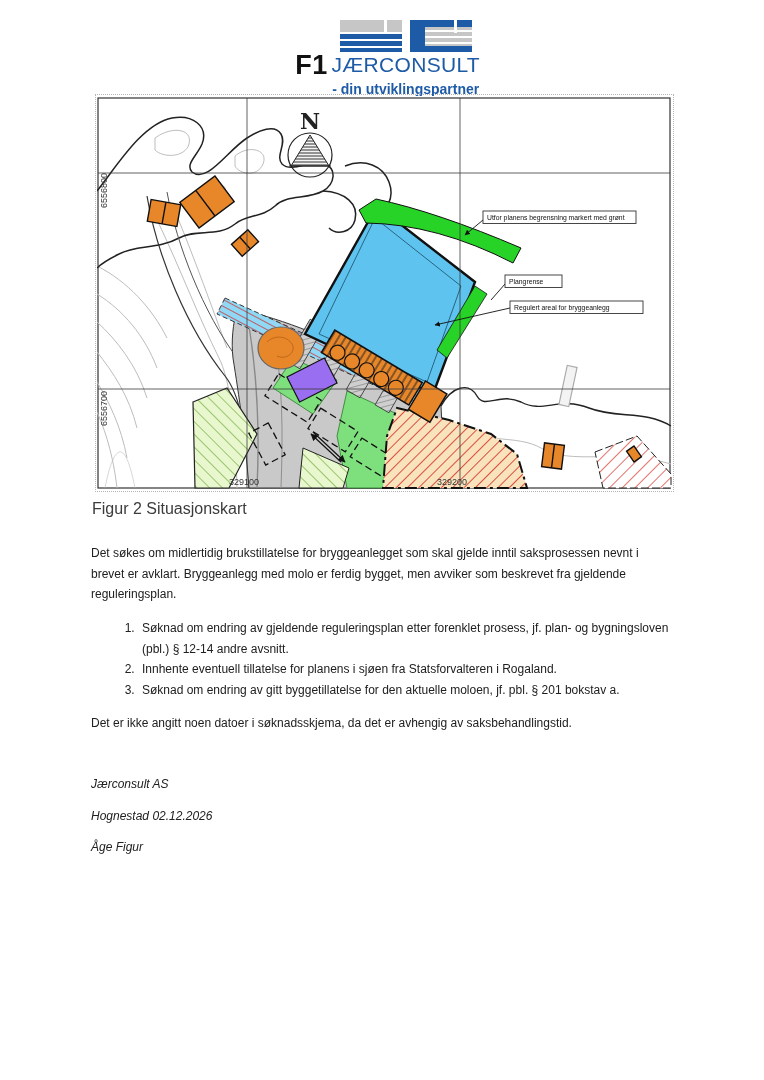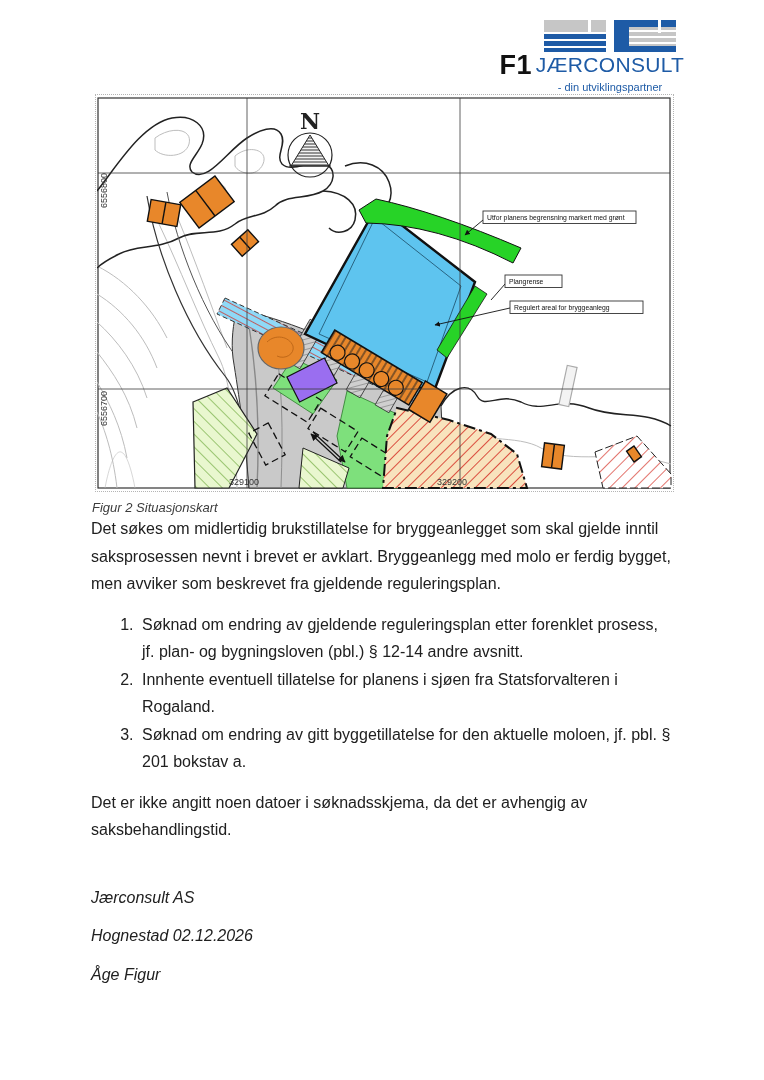--- a/index.html
+++ b/index.html
@@ -14,45 +14,45 @@
     --ink:#202020;
   }
   *{margin:0;padding:0;box-sizing:border-box;}
   html,body{background:#ffffff;}
   body{
     width:764px;height:1080px;overflow:hidden;position:relative;
     font-family:"Liberation Sans",sans-serif;color:var(--ink);
   }
   .page{padding:20px 90px 0 91px;}
   
-  .hdr{display:flex;justify-content:flex-end;align-items:flex-start;height:74px;}
+  .hdr{display:flex;justify-content:center;align-items:flex-start;height:74px;}
   .doc-title{font-size:27px;font-weight:700;letter-spacing:.5px;margin-top:30px;color:#111;}
   .logo{width:156px;margin-right:-14px;text-align:center;}
   .logo-glyphs{display:flex;gap:8px;justify-content:center;margin-bottom:2px;}
   .glyph{position:relative;width:62px;height:32px;background:#fff;}
   .glyph div{position:absolute;}
   .gj-top{left:0;top:0;width:62px;height:12px;background:#c6c6c6;}
   .gj-s1{left:0;top:14px;width:62px;height:5px;background:var(--logo-blue);}
   .gj-s2{left:0;top:21px;width:62px;height:5px;background:var(--logo-blue);}
   .gj-s3{left:0;top:28px;width:62px;height:4px;background:var(--logo-blue);}
   .gj-slit{left:44px;top:0;width:3px;height:12px;background:#fff;}
   .gc-bg{left:0;top:0;width:62px;height:32px;
      background:repeating-linear-gradient(180deg,#c6c6c6 0 4px,#ffffff 4px 6px);}
   .gc-top{left:0;top:0;width:62px;height:7px;background:var(--logo-blue);}
   .gc-left{left:0;top:0;width:15px;height:32px;background:var(--logo-blue);}
   .gc-bot{left:0;top:26px;width:62px;height:6px;background:var(--logo-blue);}
   .gc-slit{left:44px;top:0;width:3px;height:13px;background:#fff;}
   .logo-name{font-size:21px;font-weight:400;color:var(--logo-blue);letter-spacing:.3px;line-height:1;}
-  .logo-tag{font-size:11px;color:var(--logo-blue);margin-top:6px;}
+  .logo-tag{font-size:14px;color:var(--logo-blue);margin-top:6px;font-weight:bold;}
   
   .figure{margin-left:4px;width:579px;border:1px dotted #b5b5b5;padding:1px;background:#fff;}
   .figure svg{display:block;}
-  .caption{margin:8px 0 0 1px;font-size:13px;font-style:italic;color:#3c3c3c;}
-  
-  .bodytext{margin-top:0;width:582px;font-size:16px;line-height:1.72;}
+  .caption{margin:8px 0 0 1px;font-size:16px;color:#3c3c3c;}
+  
+  .bodytext{margin-top:25px;width:582px;font-size:12px;line-height:1.72;}
   .bodytext p{margin-bottom:13px;}
   ol.steps{margin:2px 0 13px 0;padding-left:47px;}
   ol.steps li{padding-left:4px;}
   .sig{margin-top:40px;font-style:italic;}
   .sig div{margin-bottom:11px;}
   
   .maplabel{font-family:"Liberation Sans",sans-serif;font-size:6.8px;fill:#111;}
   .coord{font-family:"Liberation Sans",sans-serif;font-size:9px;fill:#333;}
   .north-n{font-family:"DejaVu Serif",serif;font-size:22px;font-weight:700;fill:#222;}
 </style>

